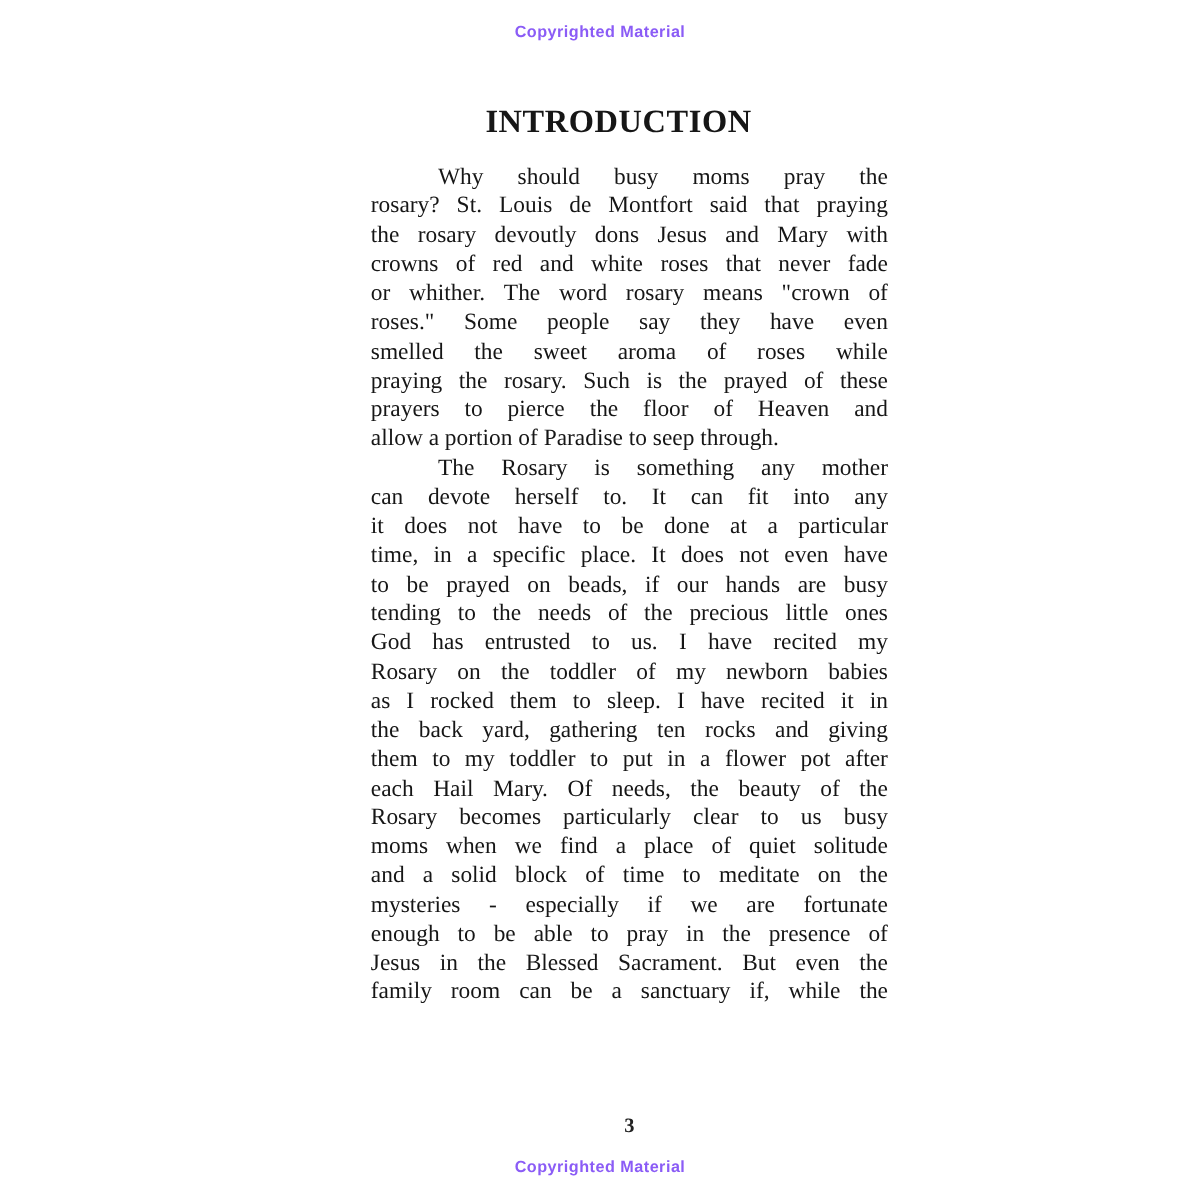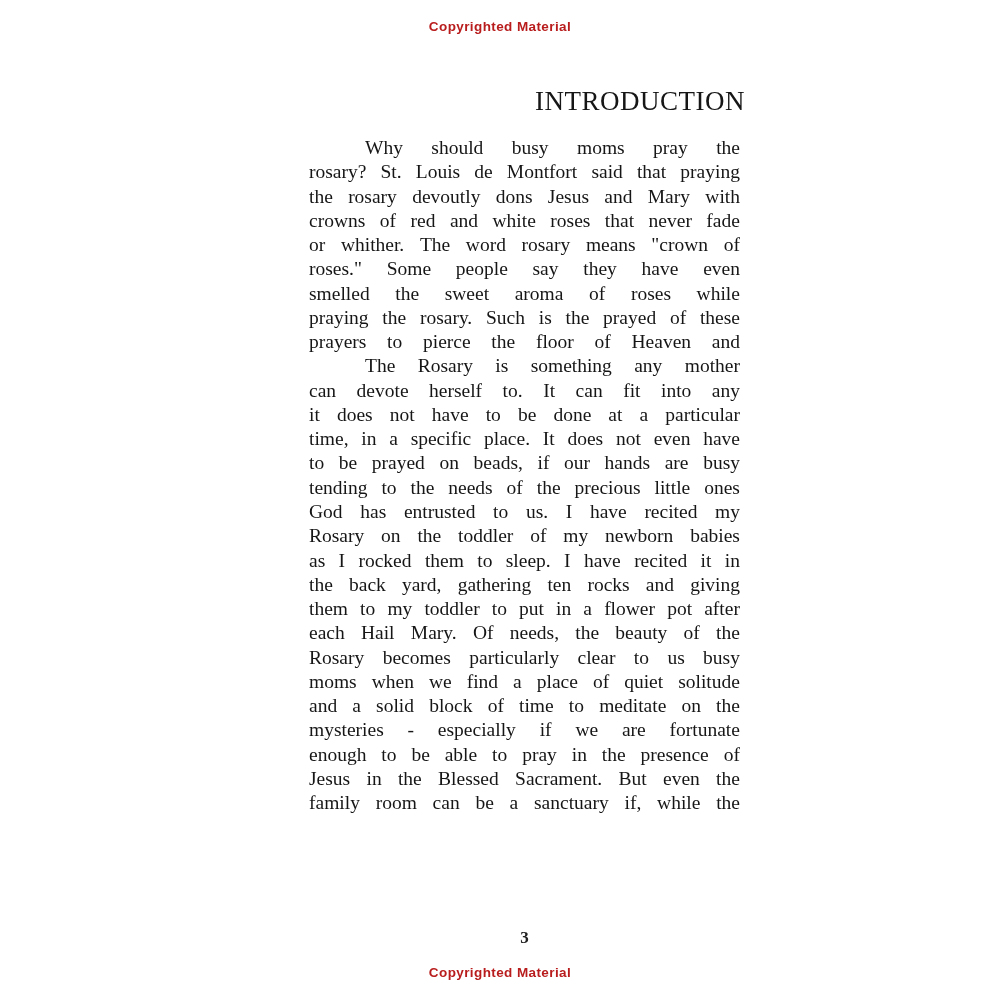--- a/index.html
+++ b/index.html
@@ -18,35 +18,35 @@
   }
   .copyright {
     position: absolute;
     left: 0;
     width: 1000px;
     text-align: center;
     font-family: "Liberation Sans", sans-serif;
     font-size: 13.5px;
     font-weight: 600;
     letter-spacing: 0.4px;
-    color: #b91c1c;
+    color: #8b5cf6;
   }
   .copyright.top    { top: 19px; }
   .copyright.bottom { top: 965px; }
 
   .heading {
     position: absolute;
     top: 86px;
-    left: 314px;
+    left: 300px;
     width: 431px;
     margin: 0;
-    text-align: right;
+    text-align: center;
     font-family: "Liberation Serif", serif;
     font-size: 27px;
-    font-weight: 400;
+    font-weight: 700;
     letter-spacing: 0.5px;
     color: #161616;
   }
 
   .body-text {
     position: absolute;
     left: 309px;
     top: 136px;
     width: 431px;
     font-size: 19.5px;
@@ -170,20 +170,21 @@
       <div class="line">
         <span>prayers</span>
         <span>to</span>
         <span>pierce</span>
         <span>the</span>
         <span>floor</span>
         <span>of</span>
         <span>Heaven</span>
         <span>and</span>
       </div>
+      <div class="line plain">allow a portion of Paradise to seep through.</div>
       <div class="line indent">
         <span>The</span>
         <span>Rosary</span>
         <span>is</span>
         <span>something</span>
         <span>any</span>
         <span>mother</span>
       </div>
       <div class="line">
         <span>can</span>

